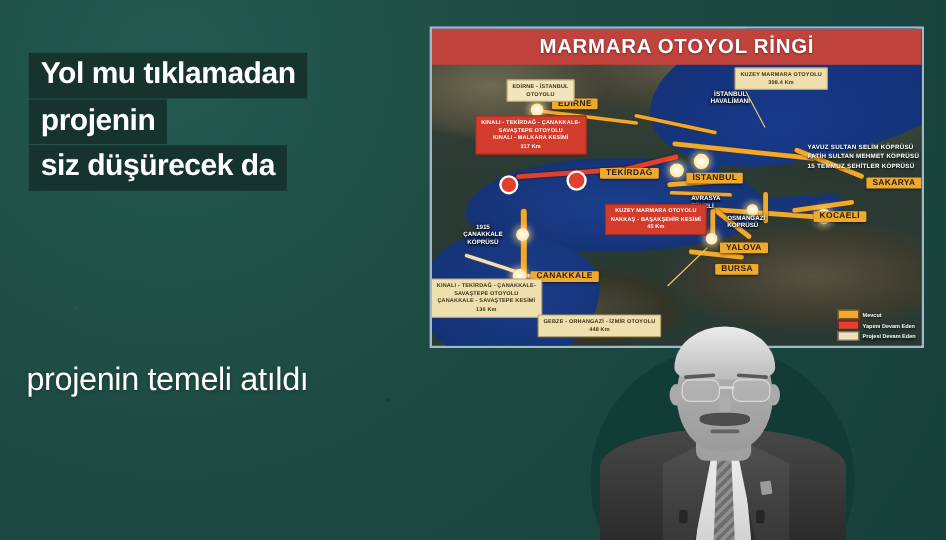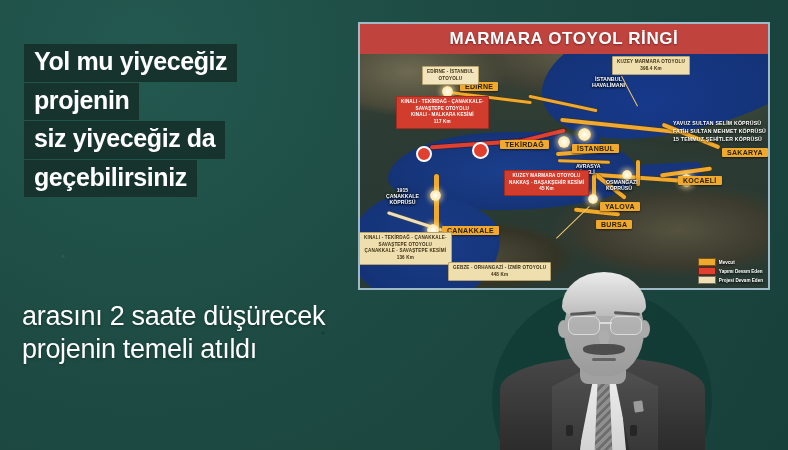--- a/index.html
+++ b/index.html
@@ -268,28 +268,26 @@
 </style>
 </head>
 <body>
 
 <div id="bg">
   <div id="bg-noise"></div>
 </div>
 <div id="person-disc"></div>
 
 <div id="headline">
-  <span class="hl">Yol mu yiyeceğiz</span>
+  <span class="hl">Yol mu tıklamadan</span>
   <span class="hl">projenin</span>
-  <span class="hl">siz yiyeceğiz da</span>
-  <span class="hl">geçebilirsiniz</span>
+  <span class="hl">siz düşürecek da</span>
 </div>
 
 <div id="subhead">
-  <div>arasını 2 saate düşürecek</div>
   <div>projenin temeli atıldı</div>
 </div>
 
 <div id="map-card">
 
   <div id="terrain"></div>
   <div id="sea-black"></div>
   <div id="sea-marmara"></div>
   <div id="sea-aegean"></div>
   <div id="sea-izmit"></div>

